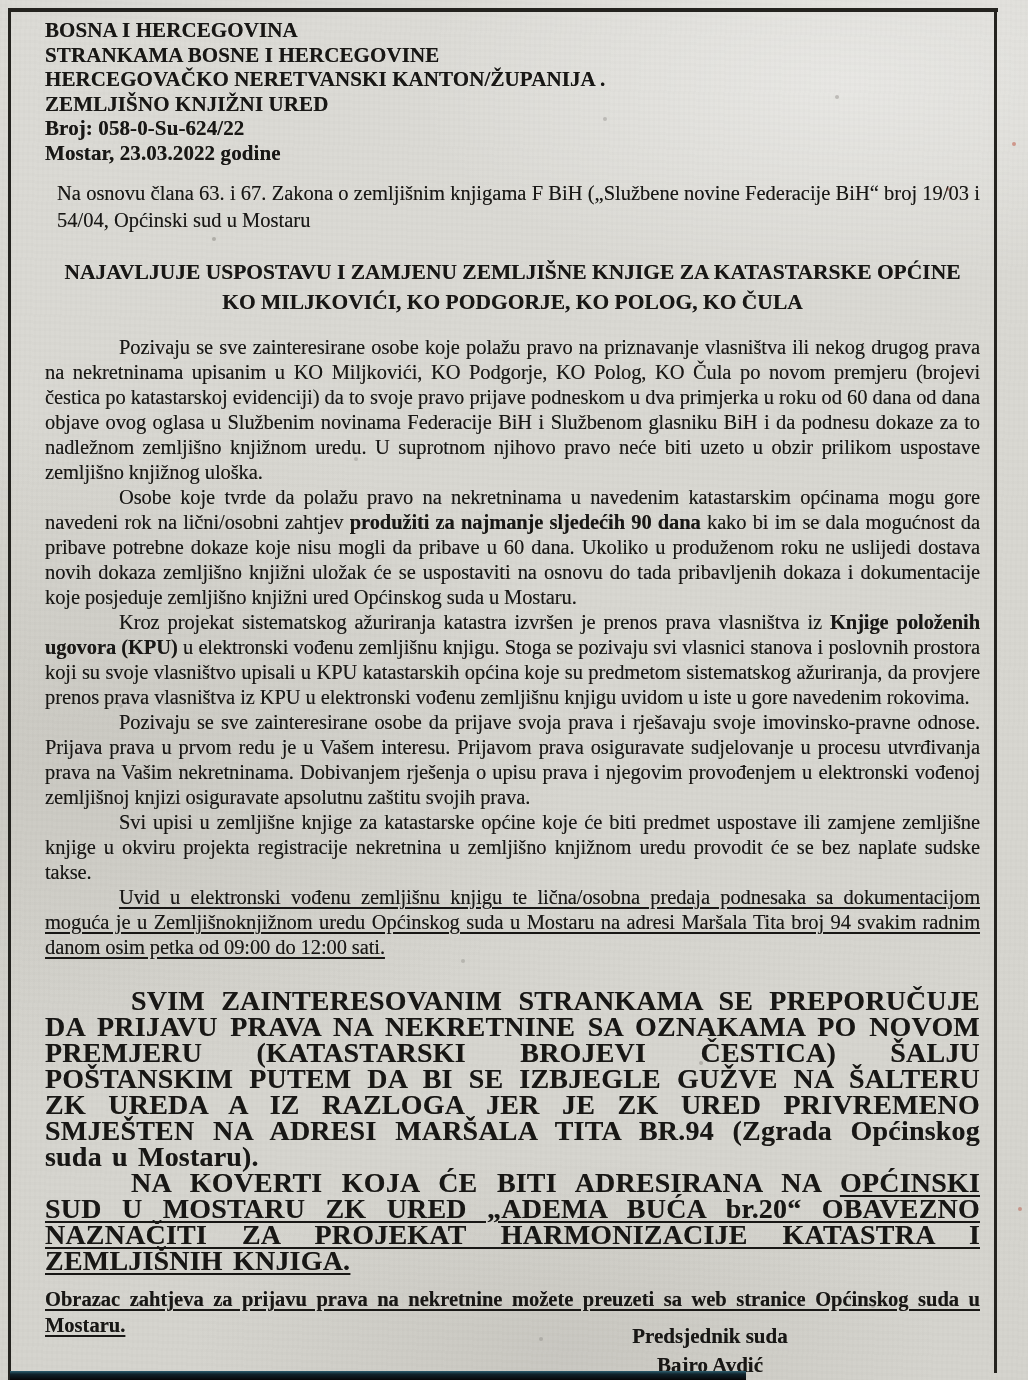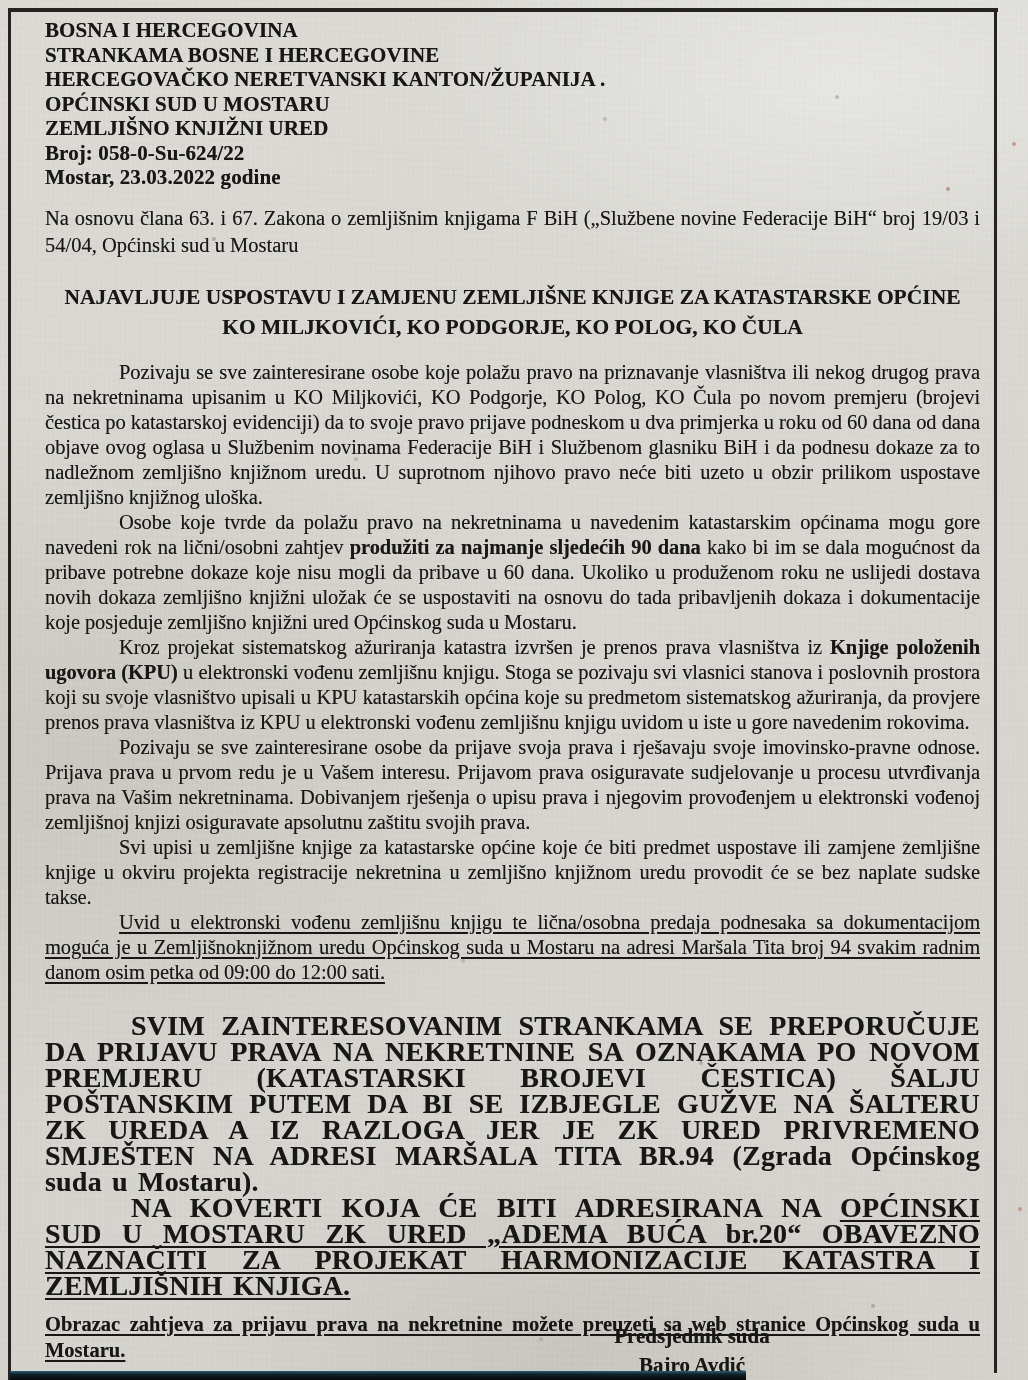--- a/index.html
+++ b/index.html
@@ -41,55 +41,54 @@
   .rule{position:absolute;background:#24231f;}
   .rule-top{left:8px;top:8px;width:990px;height:4px;}
   .rule-left{left:8px;top:8px;width:3px;height:1372px;}
   .rule-right{left:994px;top:8px;width:3px;height:1365px;}
   .bottom-bar{position:absolute;left:10px;top:1371px;width:736px;height:9px;
     background:linear-gradient(180deg,#2c5f70 0%, #10222b 35%, #060608 100%);}
   
   .content{position:absolute;left:45px;top:18px;width:935px;}
   .hdr{font-weight:bold;font-size:21px;line-height:24.5px;letter-spacing:.1px;
     text-shadow:0 0 .5px rgba(20,18,16,.6);}
-  .intro{margin:15px 0 0 0;font-size:20.5px;line-height:27px;text-align:justify;
+  .intro{margin:15px 0 0 12px;font-size:20.5px;line-height:27px;text-align:justify;
     text-shadow:0 0 .4px rgba(20,18,16,.45);}
   .title{margin-top:23px;text-align:center;font-weight:bold;font-size:21.5px;line-height:30px;
     text-shadow:0 0 .5px rgba(20,18,16,.55);}
   .para{margin:0;font-size:20.5px;line-height:25px;text-align:justify;text-indent:74px;
     letter-spacing:-0.1px;text-shadow:0 0 .4px rgba(20,18,16,.45);}
   .para.first{margin-top:18px;}
   .caps{font-weight:bold;font-size:28px;line-height:26px;text-indent:86px;
     letter-spacing:.2px;word-spacing:3px;}
   .caps.gap{margin-top:28px;}
   .caps.gap2{}
   .ul{text-decoration:underline;text-decoration-thickness:2px;text-underline-offset:3px;}
   .footnote{margin:12px 0 0 0;font-size:20.5px;line-height:26px;font-weight:bold;
     text-align:justify;text-indent:0;text-shadow:0 0 .4px rgba(20,18,16,.5);}
-  .signature{position:absolute;left:412px;top:1322px;width:560px;text-align:center;
+  .signature{position:absolute;left:430px;top:1322px;width:560px;text-align:center;
     font-weight:bold;font-size:21px;line-height:29px;text-shadow:0 0 .5px rgba(20,18,16,.55);}
   b{font-weight:bold;}
 </style>
 </head>
 <body>
 
 <div class="grain"></div>
 <div class="speck"></div>
 
 <div class="rule rule-top"></div>
 <div class="rule rule-left"></div>
 <div class="rule rule-right"></div>
 
 <div class="content">
 
   <header>
     <div class="hdr">BOSNA I HERCEGOVINA</div>
     <div class="hdr">STRANKAMA BOSNE I HERCEGOVINE</div>
     <div class="hdr">HERCEGOVAČKO NERETVANSKI KANTON/ŽUPANIJA .</div>
-    <div class="hdr">OPĆINSKI SUD U MOSTARU</div>
     <div class="hdr">ZEMLJIŠNO KNJIŽNI URED</div>
     <div class="hdr">Broj: 058-0-Su-624/22</div>
     <div class="hdr">Mostar, 23.03.2022 godine</div>
   </header>
 
   <p class="intro">Na osnovu člana 63. i 67. Zakona o zemljišnim knjigama F BiH („Službene novine Federacije BiH“ broj 19/03 i 54/04,  Općinski sud u Mostaru</p>
 
   <div class="title">
     <div>NAJAVLJUJE USPOSTAVU I ZAMJENU ZEMLJIŠNE KNJIGE ZA KATASTARSKE OPĆINE</div>
     <div>KO MILJKOVIĆI, KO PODGORJE, KO POLOG, KO ČULA</div>

